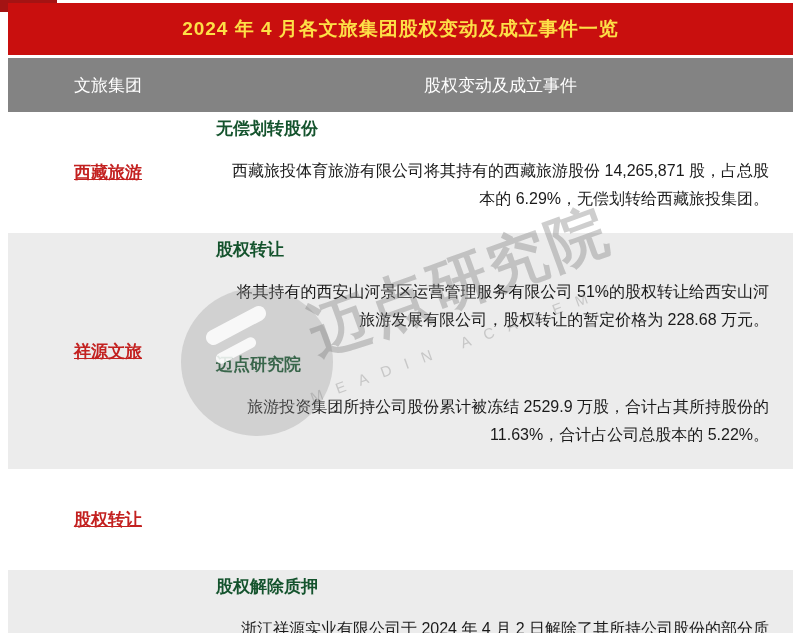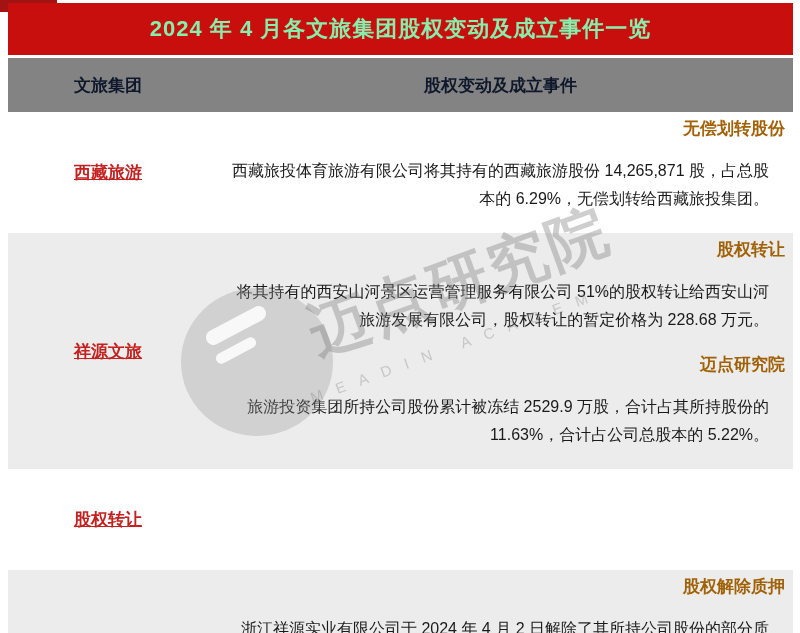--- a/index.html
+++ b/index.html
@@ -20,31 +20,31 @@
   }
 
   
   .title-bar {
     position: absolute; left: 8px; top: 3px;
     width: 785px; height: 52px;
     background: #c90f0e;
     display: flex; align-items: center; justify-content: center;
   }
   .title-bar h1 {
-    margin: 8px; color: #86efac;
-    font-size: 22px; font-weight: bold; letter-spacing: 1px;
+    margin: 8px; color: #fde047;
+    font-size: 19px; font-weight: bold; letter-spacing: 1px;
     white-space: nowrap;
   }
 
   
   .table { position: absolute; left: 8px; top: 58px; width: 785px; }
   .thead {
     display: flex; height: 54px;
-    background: #838383; color: #0f172a;
-    font-weight: bold; font-size: 17px;
+    background: #838383; color: #ffffff;
+    font-weight: normal; font-size: 17px;
   }
   .col-group {
     flex: none; width: 200px;
     display: flex; align-items: center; justify-content: center;
     text-align: center;
   }
   .col-content {
     flex: 1;
     display: flex; flex-direction: column; justify-content: center;
     padding: 2px 8px 4px 8px;
@@ -53,23 +53,23 @@
 
   .trow { display: flex; }
   .trow.alt { background: #ececec; }
   .r0 { min-height: 87px; }
   .r1 { min-height: 160px; }
   .r2 { min-height: 101px; }
   .r3 { min-height: 126px; }
   .group-name { color: #c32120; font-weight: bold; font-size: 17px; text-decoration: underline; }
 
   .sec-heading {
-    text-align: right; font-weight: bold;
+    text-align: left; font-weight: bold;
     font-size: 17px; line-height: 25px;
-    color: #a16207; margin-top: 2px;
+    color: #14532d; margin-top: 2px;
   }
   .sec-body {
     margin: 16px; font-size: 16px; line-height: 28px;
     color: #1a1a1a; text-align: right;
   }
 
   .divider { height: 2px; background: #b5514f; }
   .page-footer {
     text-align: center; font-size: 17px; color: #111111;
     padding-top: 14px;

